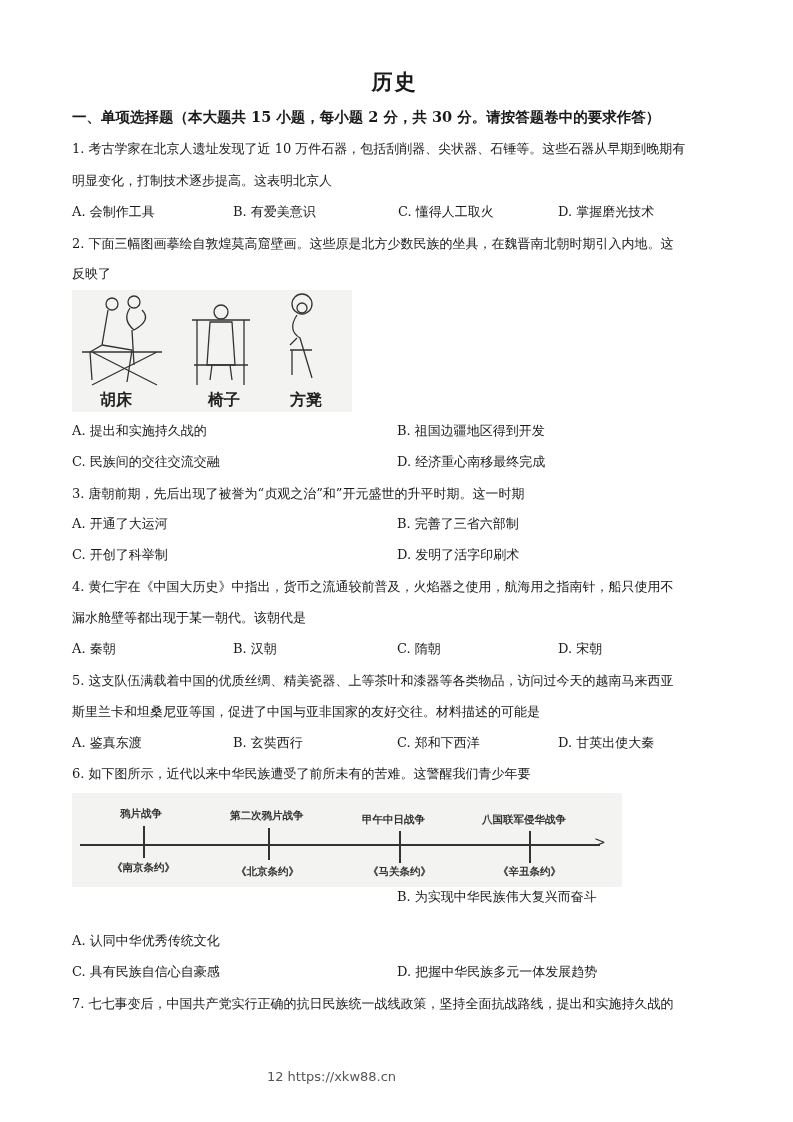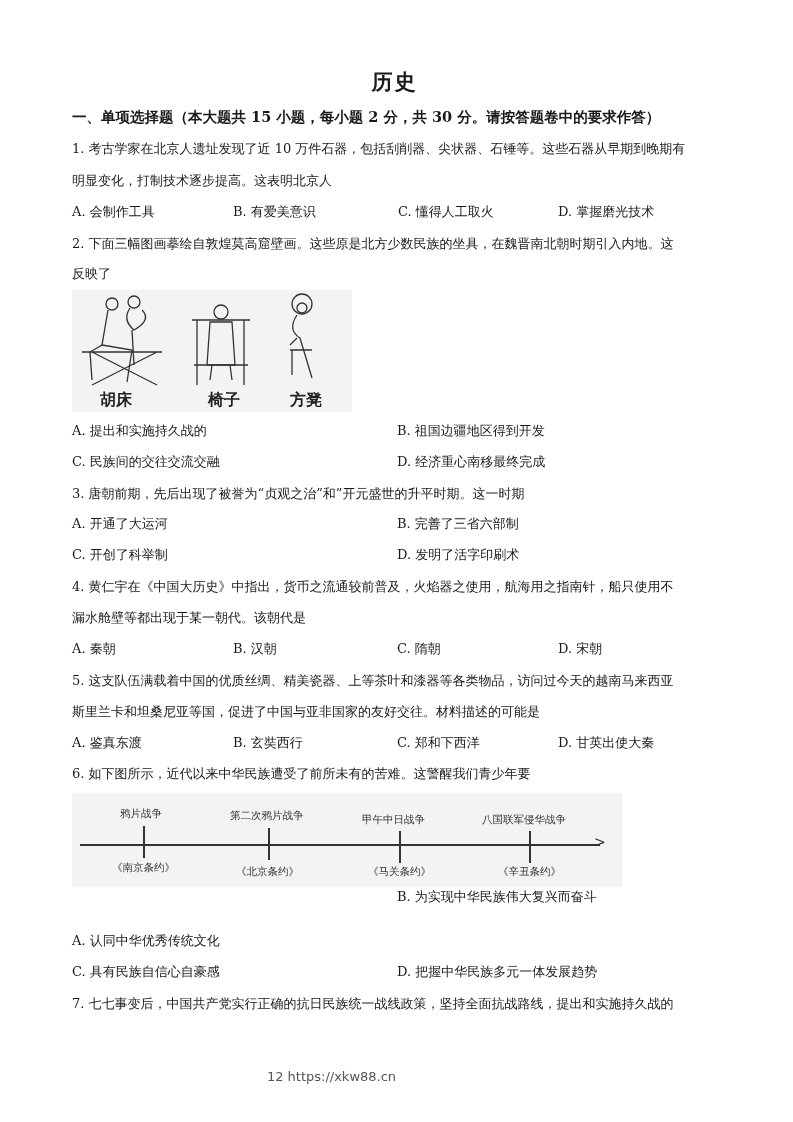--- a/index.html
+++ b/index.html
@@ -8,21 +8,21 @@
   .abs { position: absolute; white-space: nowrap; }
   .title { left: 0; width: 789px; top: 68px; text-align: center; font-size: 21px; font-weight: bold; letter-spacing: 2px; }
   .section { left: 72px; top: 108px; font-size: 14.5px; font-weight: bold; }
   .q { left: 72px; font-size: 13px; }
   .opt { font-size: 13px; }
   .fig { position: absolute; background: #f3f3f1; }
   .fig-label { position: absolute; font-size: 16px; font-weight: bold; color: #222; }
   .tl-line { position: absolute; height: 2px; background: #333; }
   .tl-tick { position: absolute; width: 2px; background: #333; }
   .tl-arrow { position: absolute; font-size: 14px; color: #333; }
-  .tl-label { position: absolute; font-size: 10.5px; font-weight: normal; color: #333; white-space: nowrap; }
+  .tl-label { position: absolute; font-size: 10.5px; font-weight: bold; color: #333; white-space: nowrap; }
   .footer { left: 0; width: 663px; top: 1069px; text-align: center; font-family: "DejaVu Sans", "Liberation Sans", sans-serif; font-size: 13px; color: #555; }
 </style>
 </head>
 <body>
 
 <div class="abs title">历史</div>
 <div class="abs section">一、单项选择题（本大题共 15 小题，每小题 2 分，共 30 分。请按答题卷中的要求作答）</div>
 
 <div class="abs q" style="top:140px">1. 考古学家在北京人遗址发现了近 10 万件石器，包括刮削器、尖状器、石锤等。这些石器从早期到晚期有</div>
 <div class="abs q" style="top:172px">明显变化，打制技术逐步提高。这表明北京人</div>

